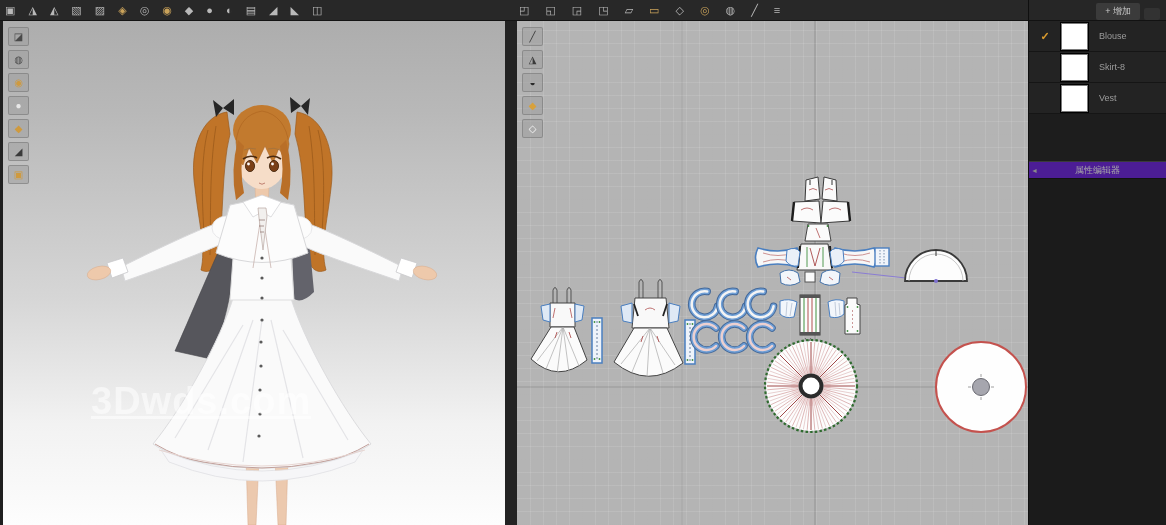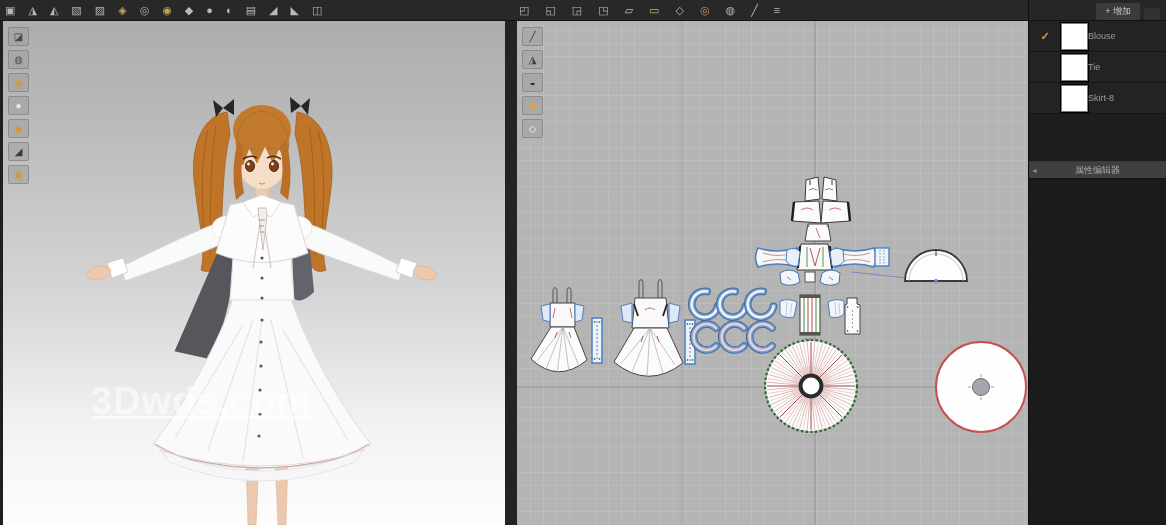--- a/index.html
+++ b/index.html
@@ -41,22 +41,22 @@
           display:flex;flex-direction:column;z-index:21;border-left:1px solid #0f0f0f;box-sizing:border-box;}
   .rp-head{height:20px;min-height:20px;display:flex;align-items:flex-end;justify-content:flex-end;gap:4px;
            padding-right:6px;background:#262626;border-bottom:1px solid #121212;}
   .add-btn{background:#3b3b3b;color:#c9c9c9;font-size:9px;padding:2px 9px;border-radius:2px;cursor:pointer;}
   .stub-btn{width:16px;height:12px;background:#323232;border-radius:2px;cursor:pointer;}
   .layer-list{background:#202020;}
   .layer-row{height:30px;display:flex;align-items:center;background:#232323;border-bottom:1px solid #151515;cursor:pointer;}
   .layer-check{width:32px;text-align:center;color:#d89a2e;font-size:11px;font-weight:bold;}
   .layer-swatch{width:25px;height:25px;min-width:25px;background:#ffffff;border:1px solid #7a7a7a;
                 box-shadow:0 0 0 1px #000;cursor:pointer;}
-  .layer-label{color:#9c9c9c;font-size:9px;}
-  .props-bar{margin-top:47px;height:16px;min-height:16px;background:#404040;display:flex;align-items:center;
+  .layer-label{margin-left:11px;color:#9c9c9c;font-size:9px;}
+  .props-bar{margin-top:47px;height:16px;min-height:16px;background:#4c1d95;display:flex;align-items:center;
              position:relative;border-top:1px solid #3a3a3a;border-bottom:1px solid #121212;cursor:pointer;}
   .props-arrow{position:absolute;left:2px;color:#8a8a8a;font-size:7px;}
   .props-label{flex:1;text-align:center;color:#a8a8a8;font-size:9px;}
   .rp-body{flex:1;background:#1b1b1b;}
 </style>
 </head>
 <body>
 
 <div id="stage">
 
@@ -480,26 +480,26 @@
     </div>
     <div class="layer-list">
       <div class="layer-row">
         <span class="layer-check">✓</span>
         <span class="layer-swatch"></span>
         <span class="layer-label">Blouse</span>
       </div>
       <div class="layer-row">
         <span class="layer-check"></span>
         <span class="layer-swatch"></span>
-        <span class="layer-label">Tie</span>
+        <span class="layer-label">Skirt-8</span>
       </div>
       <div class="layer-row">
         <span class="layer-check"></span>
         <span class="layer-swatch"></span>
-        <span class="layer-label">Skirt-8</span>
+        <span class="layer-label">Vest</span>
       </div>
     </div>
     <div class="props-bar">
       <span class="props-arrow">◄</span>
       <span class="props-label">属性编辑器</span>
     </div>
     <div class="rp-body"></div>
   </div>
 
 </div>

